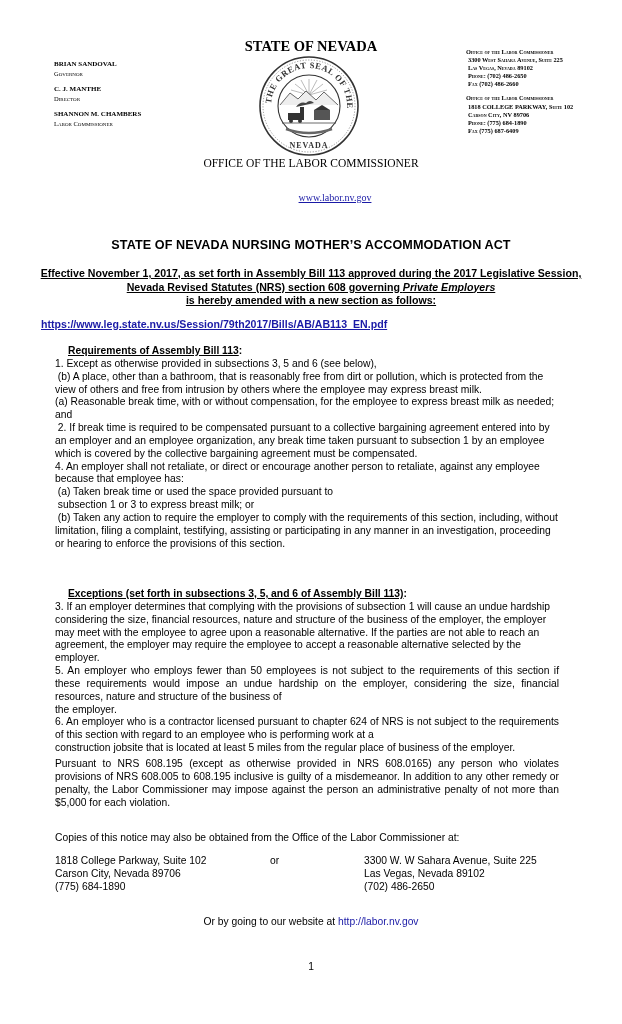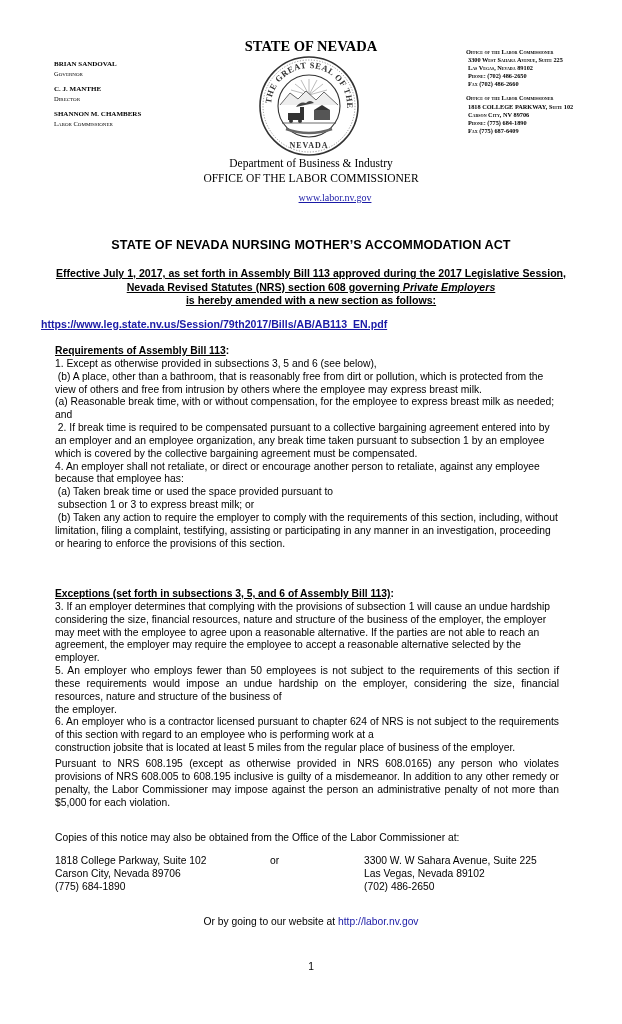--- a/index.html
+++ b/index.html
@@ -25,21 +25,21 @@
 
   
   .act-title { left: 0; width: 622px; top: 238px; text-align: center; font-size: 12.6px; font-weight: bold; letter-spacing: 0.1px; }
   .effective { left: 0; width: 622px; top: 267px; text-align: center; font-size: 10.6px; line-height: 13.5px; font-weight: bold; }
   .effective span { text-decoration: underline; }
   .bill-link { left: 41px; top: 318px; font-size: 10.6px; font-weight: bold; }
   .bill-link a { color: #1a1aa6; text-decoration: underline; }
 
   .section { left: 55px; width: 504px; font-size: 10.3px; line-height: 12.85px; }
   .section .heading { font-weight: bold; }
-  .section .heading u { text-decoration: underline; }
+  .section .heading u { text-decoration: underline; margin-left: 13px; }
   .section p { margin: 0; }
   .justify { text-align: justify; text-align-last: left; }
 
   .req { top: 345px; }
   .exc { top: 588px; }
   .penalty { top: 758px; }
   .copies { top: 832px; }
 
   .addr { font-size: 10.3px; line-height: 12.85px; }
   .addr-left { left: 55px; top: 855px; }
@@ -118,31 +118,30 @@
       <circle cx="42" cy="66" r="2" fill="#333"></circle>
     <rect x="56" y="55" width="16" height="10" fill="#555"></rect>
     <polygon points="56,55 64,50 72,55" fill="#333"></polygon>
     <path d="M 38 52 q 4 -6 10 -4 q 4 -4 8 0" fill="#444"></path>
     <line x1="24" y1="68" x2="78" y2="68" stroke="#444" stroke-width="0.8"></line>
     <path d="M 28 74 q 23 8 46 0" fill="none" stroke="#666" stroke-width="2.5"></path>
   </svg>
 </div>
 
 <div class="abs serif dept">
-  <div>Department of Business &amp; Industry</div>
   <div>OFFICE OF THE LABOR COMMISSIONER</div>
 </div>
 <div class="abs serif dept-link">
   <a href="#">www.labor.nv.gov</a>
 </div>
 
 <div class="abs sans act-title">STATE OF NEVADA NURSING MOTHER’S ACCOMMODATION ACT</div>
 
 <div class="abs sans effective">
-  <div><span>Effective July 1, 2017, as set forth in Assembly Bill 113 approved during the 2017 Legislative Session,</span></div>
+  <div><span>Effective November 1, 2017, as set forth in Assembly Bill 113 approved during the 2017 Legislative Session,</span></div>
   <div><span>Nevada Revised Statutes (NRS) section 608 governing </span><span style="font-style: italic;">Private Employers</span></div>
   <div><span>is hereby amended with a new section as follows:</span></div>
 </div>
 
 <div class="abs sans bill-link">
   <a href="#">https://www.leg.state.nv.us/Session/79th2017/Bills/AB/AB113_EN.pdf</a>
 </div>
 
 <div class="abs sans section req">
   <div class="heading"><u>Requirements of Assembly Bill 113</u><span>:</span></div>

